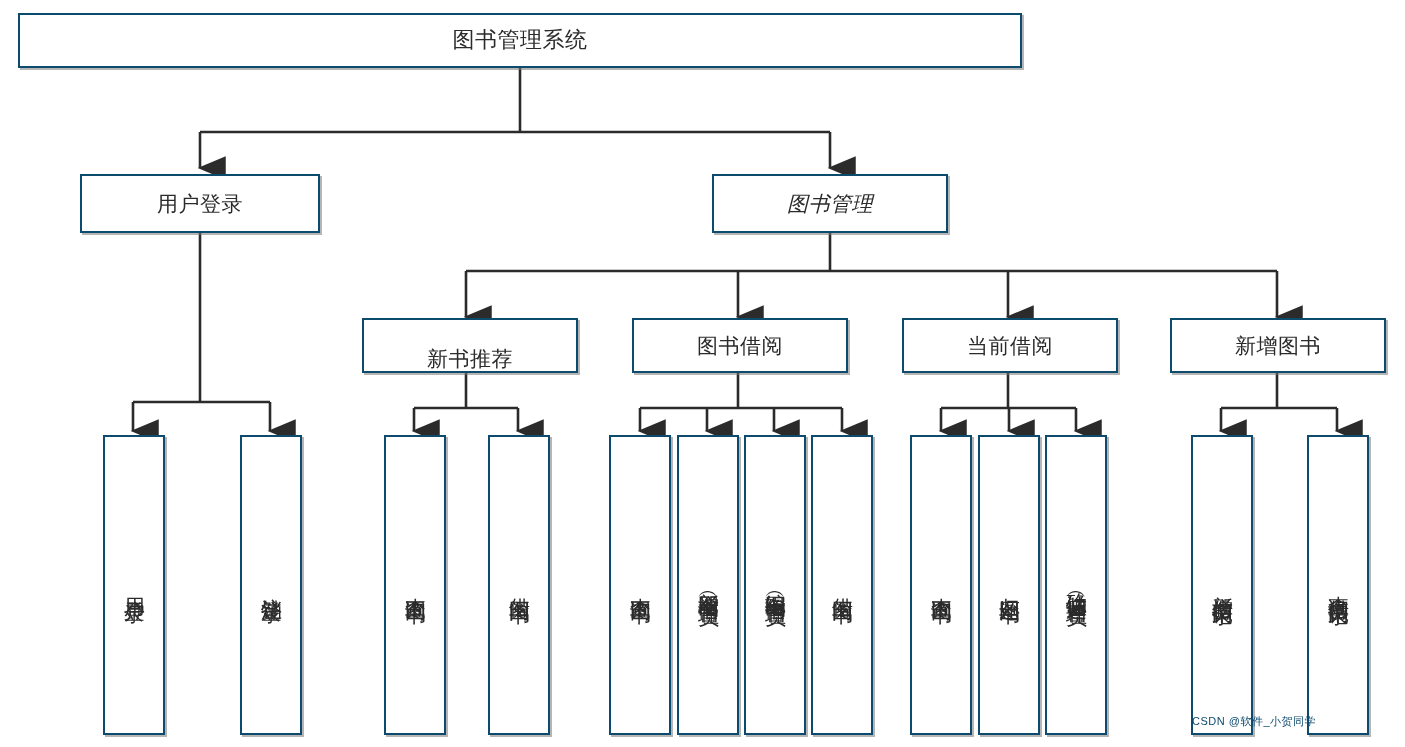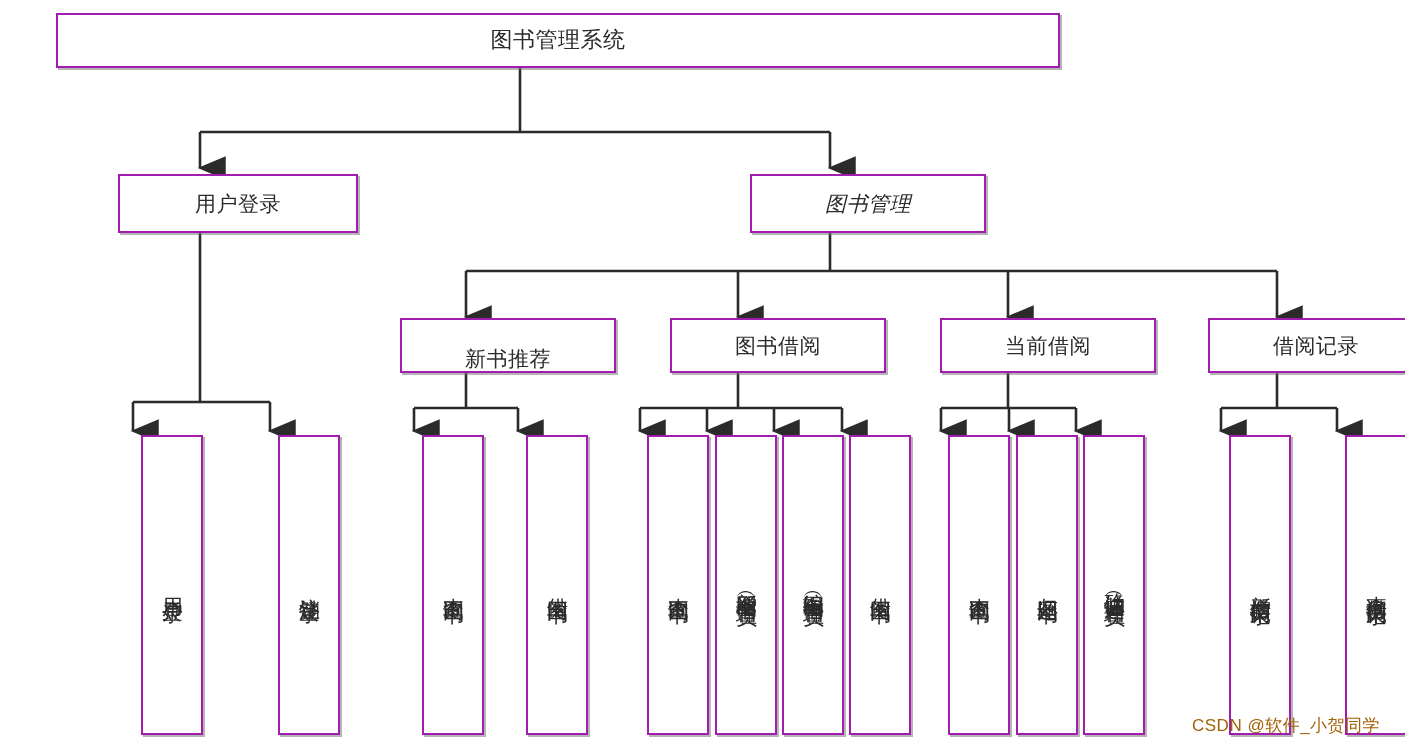--- a/index.html
+++ b/index.html
@@ -23,27 +23,26 @@
     left: 0;
     top: 0;
     width: 1405px;
     height: 747px;
     pointer-events: none;
   }
   .node {
     position: absolute;
     box-sizing: border-box;
     background: #ffffff;
-    border: 2px solid #a21caf;
+    border: 2px solid #0c4a6e;
     display: flex;
     align-items: center;
     justify-content: center;
     color: #2b2b2b;
     box-shadow: 2px 2px 0 0 rgba(120,120,120,0.55);
-    margin-left: 38px;
   }
   .node .label {
     display: block;
     text-align: center;
     letter-spacing: 0.5px;
   }
   
   .node.h .label {
     font-size: 21px;
     line-height: 1.2;
@@ -60,22 +59,22 @@
   .node.v .label {
     writing-mode: vertical-rl;
     text-orientation: upright;
     font-size: 21px;
     line-height: 1.18;
     letter-spacing: 2px;
     max-height: 100%;
   }
   .watermark {
     position: absolute;
-    font-size: 17px;
-    color: #a16207;
+    font-size: 11px;
+    color: #0c4a6e;
     white-space: nowrap;
     letter-spacing: 0.5px;
     user-select: none;
   }
 </style>
 </head>
 <body>
 
 <div id="canvas">
 
@@ -143,21 +142,21 @@
   <div class="node h" style="left:362px; top:318px; width:216px; height:55px;align-items:flex-end;">
     <span class="label">新书推荐</span>
   </div>
   <div class="node h" style="left:632px; top:318px; width:216px; height:55px;">
     <span class="label">图书借阅</span>
   </div>
   <div class="node h" style="left:902px; top:318px; width:216px; height:55px;">
     <span class="label">当前借阅</span>
   </div>
   <div class="node h" style="left:1170px; top:318px; width:216px; height:55px;">
-    <span class="label">借阅记录</span>
+    <span class="label">新增图书</span>
   </div>
 
   <div class="node v" style="left:103px; top:435px; width:62px; height:300px;">
     <span class="label">用户登录</span>
   </div>
   <div class="node v" style="left:240px; top:435px; width:62px; height:300px;">
     <span class="label">注销登录</span>
   </div>
 
   <div class="node v" style="left:384px; top:435px; width:62px; height:300px;">

